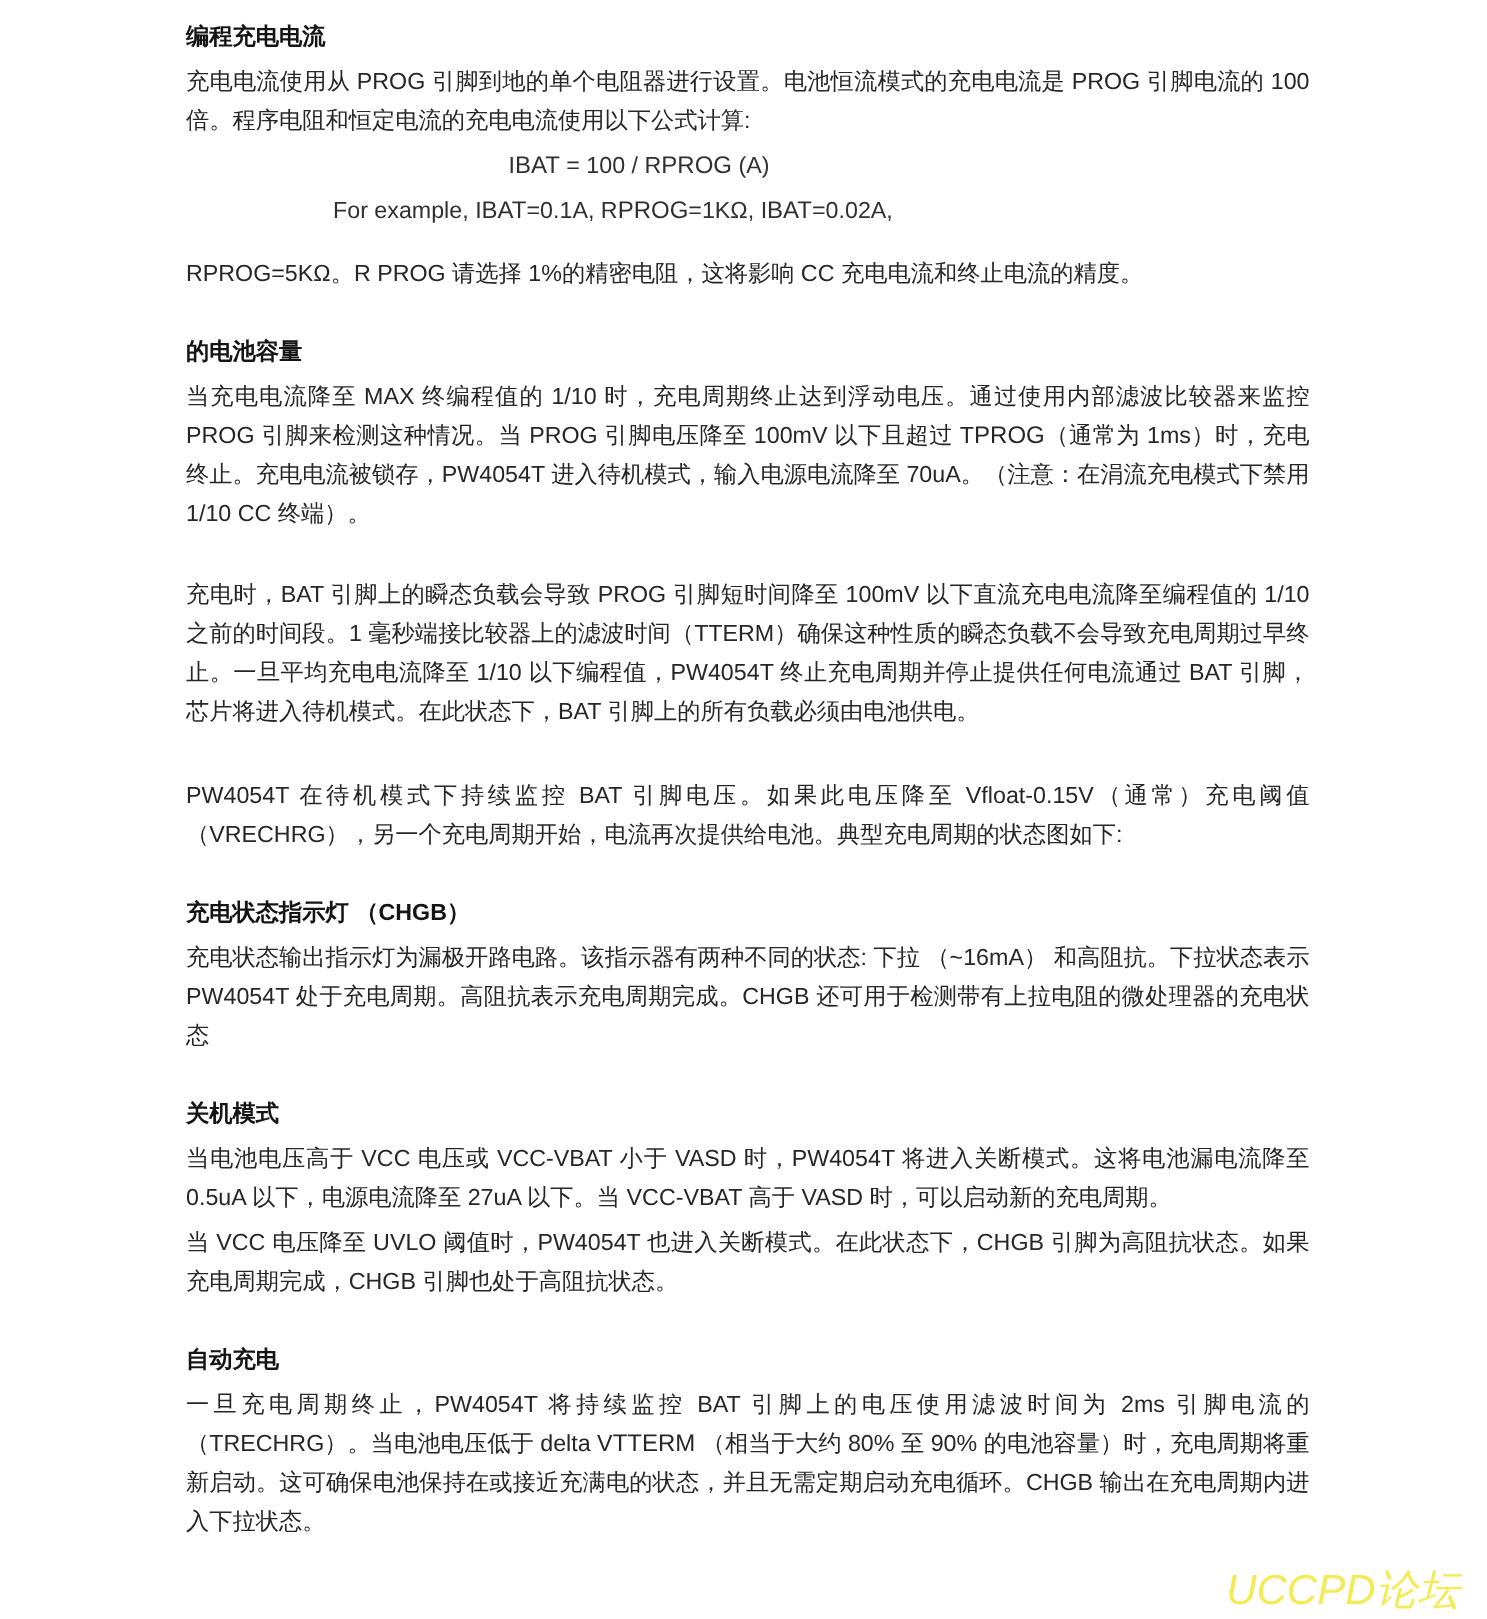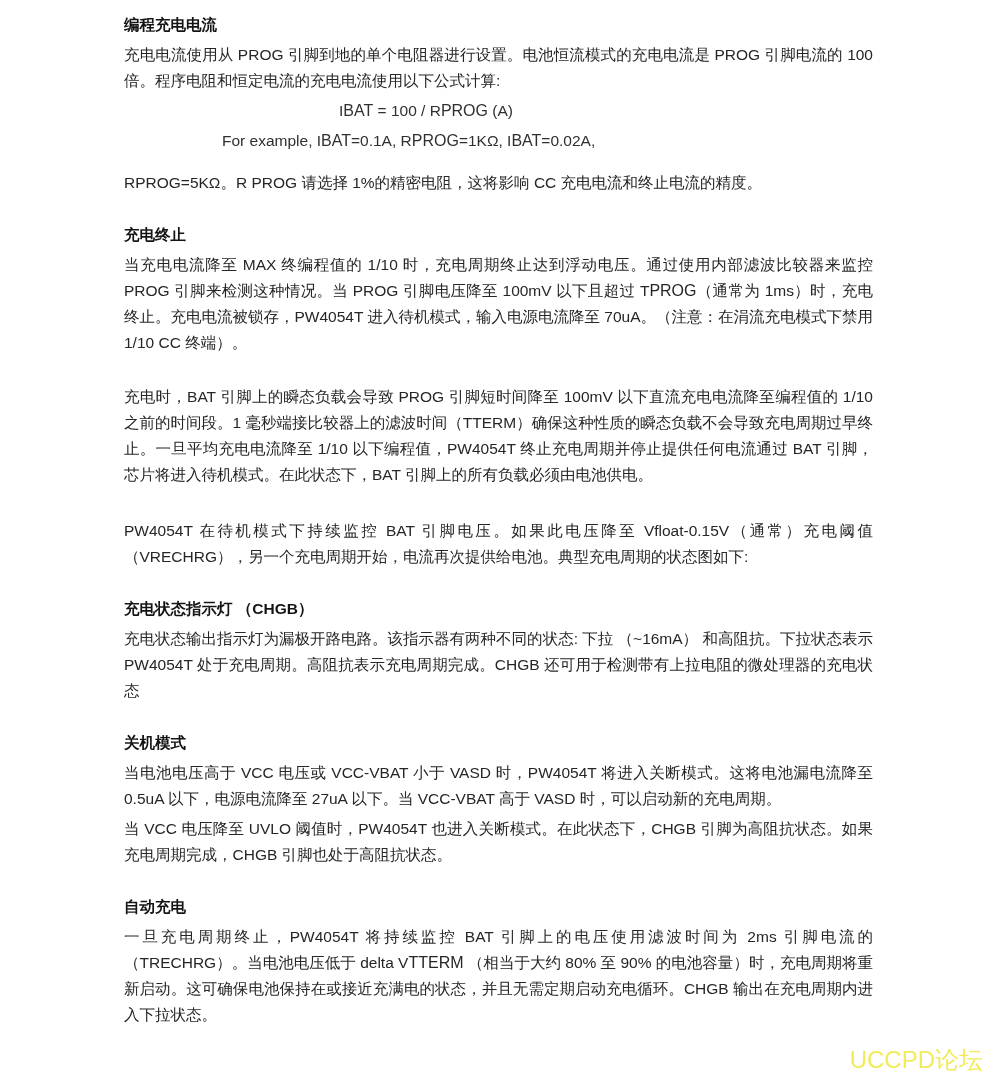--- a/index.html
+++ b/index.html
@@ -24,43 +24,44 @@
   .sec + .sec { margin-top: 26px; }
   .formula { color: #303030; }
   .formula.f1 { padding-left: 215px; margin-top: 2px; }
   .formula.f2 { padding-left: 98px; }
   .note { margin-top: 16px; }
   .gap1 { margin-top: 28px; }
   .gap2 { margin-top: 30px; }
   .sc { font-size: 16px; }
   .watermark {
     position: absolute;
-    right: 8px;
+    right: 18px;
     bottom: 4px;
-    font-size: 24px;
+    font-size: 28px;
     line-height: 30px;
     font-weight: 400;
     white-space: nowrap;
+    font-style: italic;
   }
 </style>
 </head>
 <body>
 
 <div class="page">
 
   <section class="sec">
     <h2>编程充电电流</h2>
     <p class="body">充电电流使用从 PROG 引脚到地的单个电阻器进行设置。电池恒流模式的充电电流是 PROG 引脚电流的 100 倍。程序电阻和恒定电流的充电电流使用以下公式计算:</p>
     <p class="formula f1"><span>I</span><span class="sc">BAT</span><span> = 100 / R</span><span class="sc">PROG</span><span> (A)</span></p>
     <p class="formula f2"><span>For example, I</span><span class="sc">BAT</span><span>=0.1A, R</span><span class="sc">PROG</span><span>=1KΩ, I</span><span class="sc">BAT</span><span>=0.02A,</span></p>
     <p class="body note">RPROG=5KΩ。R PROG 请选择 1%的精密电阻，这将影响 CC 充电电流和终止电流的精度。</p>
   </section>
 
   <section class="sec">
-    <h2>充电终止</h2>
+    <h2>的电池容量</h2>
     <p class="body"><span>当充电电流降至 MAX 终编程值的 1/10 时，充电周期终止达到浮动电压。通过使用内部滤波比较器来监控 PROG 引脚来检测这种情况。当 PROG 引脚电压降至 100mV 以下且超过 T</span><span class="sc">PROG</span><span>（通常为 1ms）时，充电终止。充电电流被锁存，PW4054T 进入待机模式，输入电源电流降至 70uA。（注意：在涓流充电模式下禁用 1/10 CC 终端）。</span></p>
     <p class="body gap1">充电时，BAT 引脚上的瞬态负载会导致 PROG 引脚短时间降至 100mV 以下直流充电电流降至编程值的 1/10 之前的时间段。1 毫秒端接比较器上的滤波时间（TTERM）确保这种性质的瞬态负载不会导致充电周期过早终止。一旦平均充电电流降至 1/10 以下编程值，PW4054T 终止充电周期并停止提供任何电流通过 BAT 引脚，芯片将进入待机模式。在此状态下，BAT 引脚上的所有负载必须由电池供电。</p>
     <p class="body gap2">PW4054T 在待机模式下持续监控 BAT 引脚电压。如果此电压降至 Vfloat-0.15V（通常）充电阈值（VRECHRG），另一个充电周期开始，电流再次提供给电池。典型充电周期的状态图如下:</p>
   </section>
 
   <section class="sec">
     <h2>充电状态指示灯 （CHGB）</h2>
     <p class="body">充电状态输出指示灯为漏极开路电路。该指示器有两种不同的状态: 下拉 （~16mA） 和高阻抗。下拉状态表示 PW4054T 处于充电周期。高阻抗表示充电周期完成。CHGB 还可用于检测带有上拉电阻的微处理器的充电状态</p>
   </section>
 

